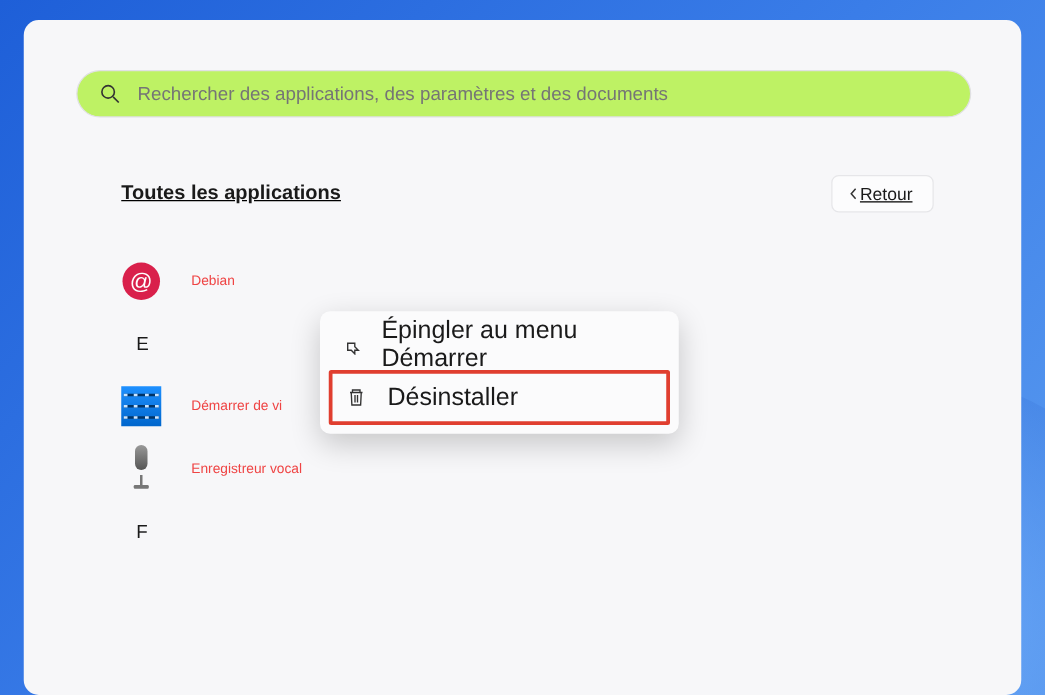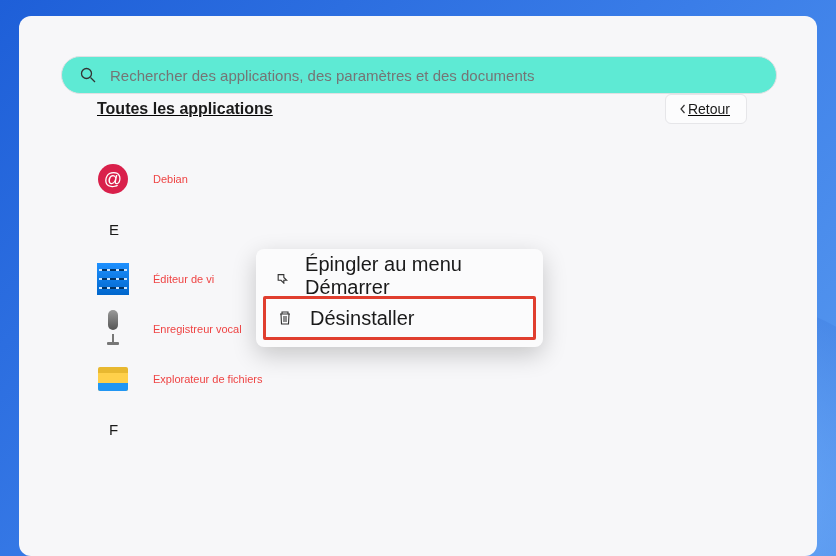--- a/index.html
+++ b/index.html
@@ -28,24 +28,25 @@
       height: 540px;
       background: #f7f7f9;
       border-radius: 12px;
       padding: 40px 42px 0 42px;
     }
     .search-bar {
       display: flex;
       align-items: center;
       width: 716px;
       height: 38px;
-      background: #5eead4;
+      background: #bef264;
       border: 1px solid #e0e0e3;
       border-radius: 19px;
       padding: 0 18px;
+      margin-bottom: 46px;
     }
     .search-icon svg { display: block; }
     .search-input {
       border: none;
       outline: none;
       background: transparent;
       font-size: 15px;
       color: #555;
       margin-left: 14px;
       flex: 1;
@@ -253,40 +254,34 @@
               <span class="dot"></span>
             </div>
           <div class="strip">
               <span class="dot"></span>
               <span class="dot"></span>
               <span class="dot"></span>
               <span class="dot"></span>
             </div>
         </div>
       </div>
-      <div class="app-label">Éditeur de vi</div>
+      <div class="app-label">Démarrer de vi</div>
     </div>
 
     <div class="app-item">
       <div class="app-icon">
         <div class="icon-mic-wrap">
             <div class="icon-mic"></div>
             <div class="icon-mic-stand"></div>
             <div class="icon-mic-base"></div>
           </div>
       </div>
       <div class="app-label">Enregistreur vocal</div>
     </div>
 
-    <div class="app-item">
-      <div class="app-icon">
-          <div class="icon-explorer"></div>
-        </div>
-      <div class="app-label">Explorateur de fichiers</div>
-    </div>
 
     <div class="letter-header">F</div>
 
 
   </div>
 
   <div class="context-menu">
     <div class="ctx-item">
       <span class="ctx-icon">
         <svg width="16" height="16" viewBox="0 0 16 16">

